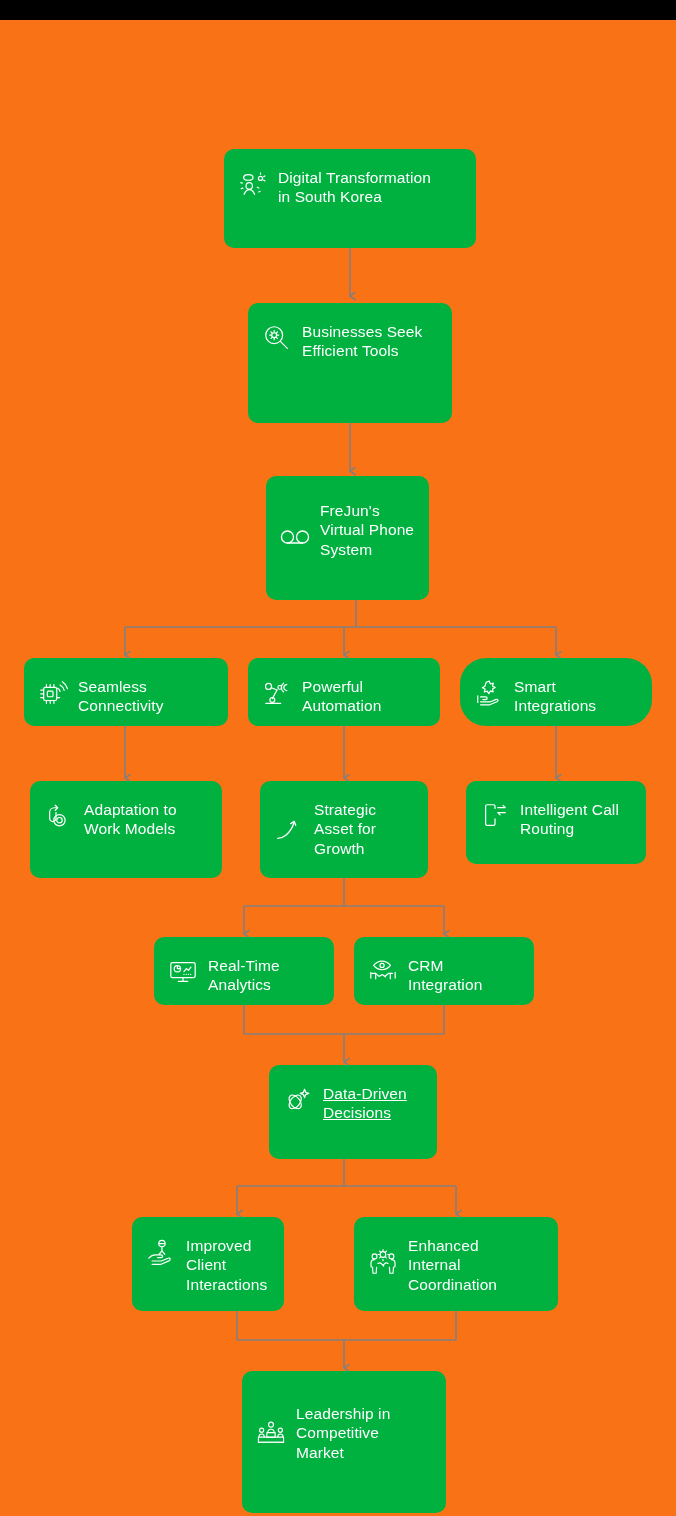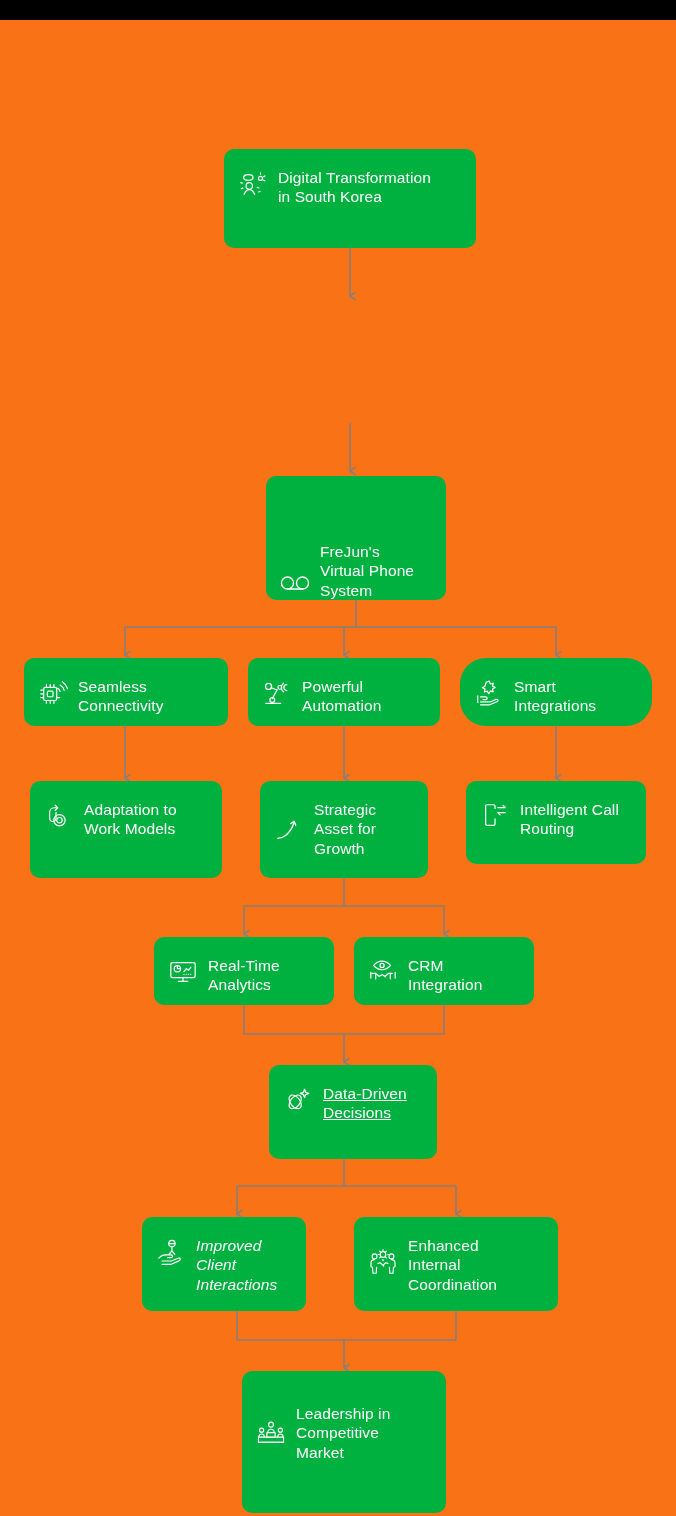--- a/index.html
+++ b/index.html
@@ -95,22 +95,34 @@
         <path d="M6.5 27c1.4-3.4 4-5 5.6-5 1.7 0 4.2 1.6 5.6 5"></path>
         <circle cx="24" cy="10" r="2.2"></circle>
         <path d="M27.4 8.2l1.2-.8M27.4 12l1.3.7M24 5.6V4.2"></path>
         <path d="M3 14.5l1.6.6M3.5 21l1.8-.6M20.5 19.5l1.7.8M22 24.5l1.6-.7"></path>
       </svg>
     </span>
     <span class="lbl">Digital Transformation
 in South Korea</span>
   </div>
 
-
-  <div class="node mid" style="left:266px;top:456px;width:180px;height:124px;padding-top:24px;align-items:flex-end;">
+  <div class="node" style="left:248px;top:283px;width:204px;height:120px;">
+    <span class="ico">
+      <svg width="30" height="30" viewBox="0 0 32 32" fill="none" stroke="#fff" stroke-width="1.3" stroke-linecap="round">
+        <circle cx="13" cy="13" r="9"></circle>
+        <path d="M19.8 19.8L27 27"></path>
+        <circle cx="13" cy="13" r="2.6"></circle>
+        <path d="M13 8.2v1.6M13 16.2v1.6M8.2 13h1.6M16.2 13h1.6M9.6 9.6l1.1 1.1M15.3 15.3l1.1 1.1M16.4 9.6l-1.1 1.1M10.7 15.3l-1.1 1.1"></path>
+      </svg>
+    </span>
+    <span class="lbl">Businesses Seek
+Efficient Tools</span>
+  </div>
+
+  <div class="node mid" style="left:266px;top:456px;width:163px;height:124px;padding-top:24px;">
     <span class="ico" style="margin-top:20px;">
       <svg width="32" height="20" viewBox="0 0 34 20" fill="none" stroke="#fff" stroke-width="1.4">
         <circle cx="9" cy="10" r="6.4"></circle>
         <circle cx="25" cy="10" r="6.4"></circle>
         <path d="M9 16.4h16" stroke-linecap="round"></path>
       </svg>
     </span>
     <span class="lbl">FreJun's
 Virtual Phone
 System</span>
@@ -229,21 +241,21 @@
       <svg width="30" height="30" viewBox="0 0 32 32" fill="none" stroke="#fff" stroke-width="1.3" stroke-linecap="round" stroke-linejoin="round">
         <ellipse cx="13" cy="18" rx="5" ry="8.4" transform="rotate(-38 13 18)"></ellipse>
         <ellipse cx="13" cy="18" rx="5" ry="8.4" transform="rotate(38 13 18)"></ellipse>
         <path d="M23 4.5l1.2 3.3 3.3 1.2-3.3 1.2L23 13.5l-1.2-3.3-3.3-1.2 3.3-1.2z"></path>
       </svg>
     </span>
     <span class="lbl">Data-Driven
 Decisions</span>
   </div>
 
-  <div class="node" style="left:142px;top:1197px;width:164px;height:94px;font-style:italic;">
+  <div class="node" style="left:132px;top:1197px;width:152px;height:94px;">
     <span class="ico">
       <svg width="30" height="30" viewBox="0 0 32 32" fill="none" stroke="#fff" stroke-width="1.3" stroke-linecap="round" stroke-linejoin="round">
         <circle cx="17" cy="7" r="3.4"></circle>
         <path d="M14.2 7h5.6"></path>
         <path d="M17 10.4v4.4M14 18.4l3-3.6 3 3.6"></path>
         <path d="M3 22.5c2.6-2.8 5-3.4 7-3.4h5.8c1.2 0 1.9.7 1.9 1.5s-.7 1.5-1.9 1.5h-3.4"></path>
         <path d="M6.5 25.6h9.8l7.2-3c1.1-.5 2.2.1 2.3 1 .1.9-.5 1.5-1.3 1.9l-8.4 3.6H6.5"></path>
       </svg>
     </span>
     <span class="lbl">Improved Client

